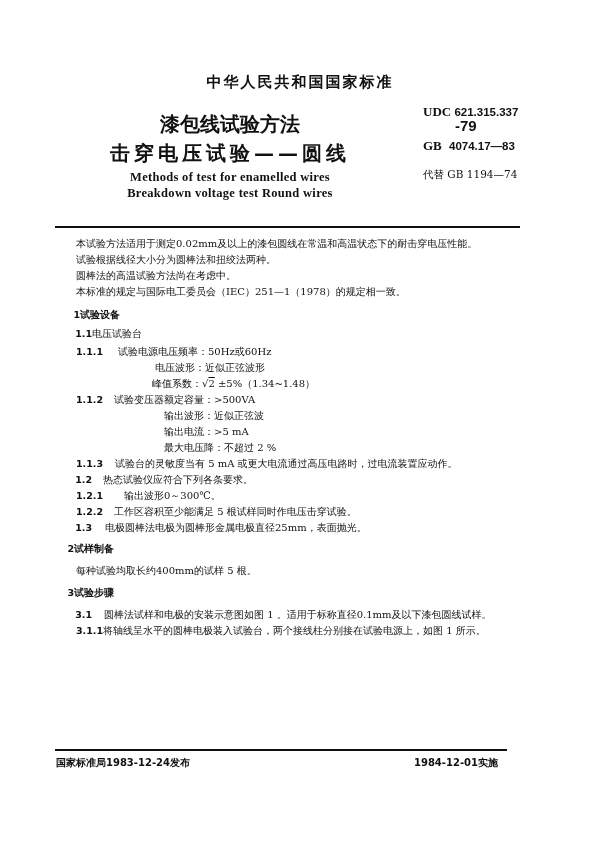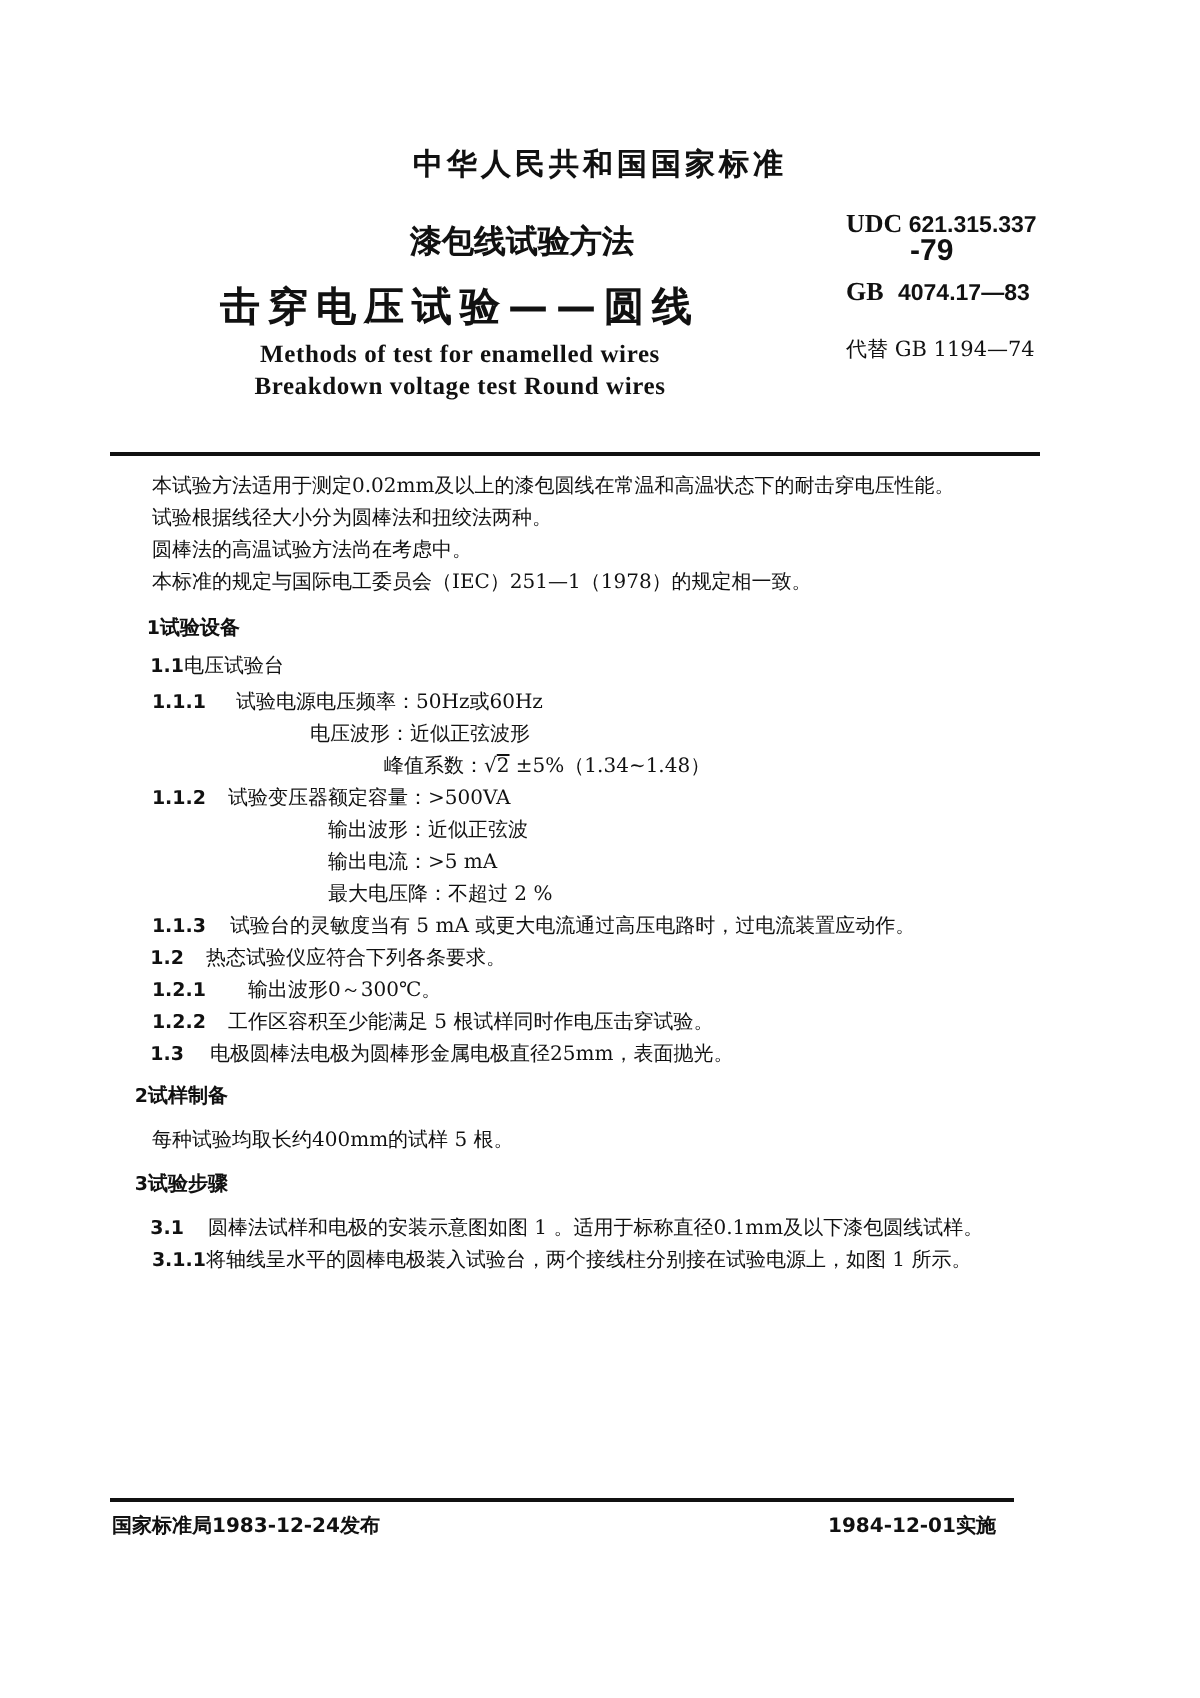--- a/index.html
+++ b/index.html
@@ -1,20 +1,20 @@
 <!DOCTYPE html>
 <html><head>
 <meta charset="utf-8">
 <style>
   html, body { margin:0; padding:0; background:#ffffff; }
   body { width:600px; height:849px; position:relative; overflow:hidden; color:#111; font-family:"DejaVu Serif", serif; }
   .abs { position:absolute; white-space:nowrap;text-align:right; }
   .country { left:0; width:600px; top:73px; text-align:center; font-family:"DejaVu Sans", sans-serif; font-weight:bold; font-size:15px; letter-spacing:2px; }
   .title-cn { left:0; width:460px; text-align:center; font-family:"DejaVu Sans", sans-serif; font-weight:bold; }
-  .t1 { top:111px; font-size:16px;padding-left:31px; }
+  .t1 { top:111px; font-size:20px; }
   .t2 { top:140px; font-size:20px; letter-spacing:4px; }
   .title-en { left:0; width:460px; text-align:center; font-family:"Liberation Serif", serif; font-weight:bold; font-size:12.5px; letter-spacing:0.3px; }
   .e1 { top:170px; }
   .e2 { top:186px; }
   .meta { left:423px; font-family:"Liberation Sans", sans-serif; font-weight:bold; font-size:11.5px; }
   .udc { top:104px; }
   .udc .lab { font-family:"Liberation Serif", serif; font-size:13px; }
   .udc2 { top:117px; left:455px; font-size:15px; }
   .gb { top:138px; }
   .gb .lab { font-family:"Liberation Serif", serif; font-size:13px; margin-right:4px; }
@@ -60,21 +60,21 @@
 </div>
 
 <div class="abs body-text" style="left:66px; top:326px;">
   <span class="num" style="width:26px;">1.1</span><span>电压试验台</span>
 </div>
 
 <div class="abs body-text" style="left:66px; top:344px;">
   <span class="num" style="width:37px;">1.1.1</span><span style="display:inline-block; width:55px;">试验电源</span><span>电压频率：50Hz或60Hz</span>
 </div>
 <div class="abs body-text" style="left:155px; top:360px;">电压波形：近似正弦波形</div>
-<div class="abs body-text" style="left:152px; top:376px;margin-left:40px;">
+<div class="abs body-text" style="left:152px; top:376px;">
   <span>峰值系数：√</span><span class="sqrt">2</span><span> ±5%（1.34~1.48）</span>
 </div>
 
 <div class="abs body-text" style="left:66px; top:392px;">
   <span class="num" style="width:37px;">1.1.2</span><span style="display:inline-block; width:61px;">试验变压器</span><span>额定容量：&gt;500VA</span>
 </div>
 <div class="abs body-text" style="left:164px; top:408px;">输出波形：近似正弦波</div>
 <div class="abs body-text" style="left:164px; top:424px;">输出电流：&gt;5 mA</div>
 <div class="abs body-text" style="left:164px; top:440px;">最大电压降：不超过 2 %</div>
 

